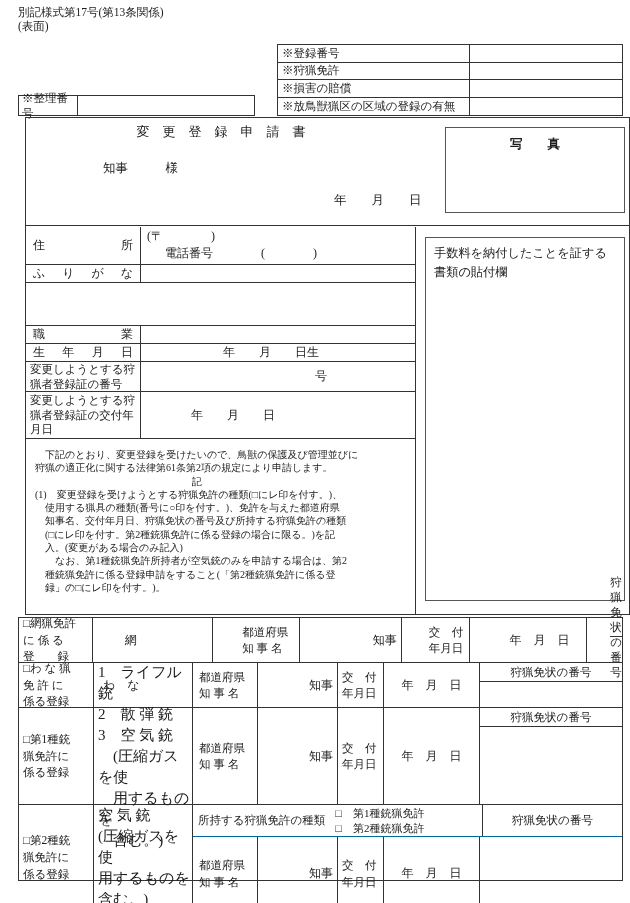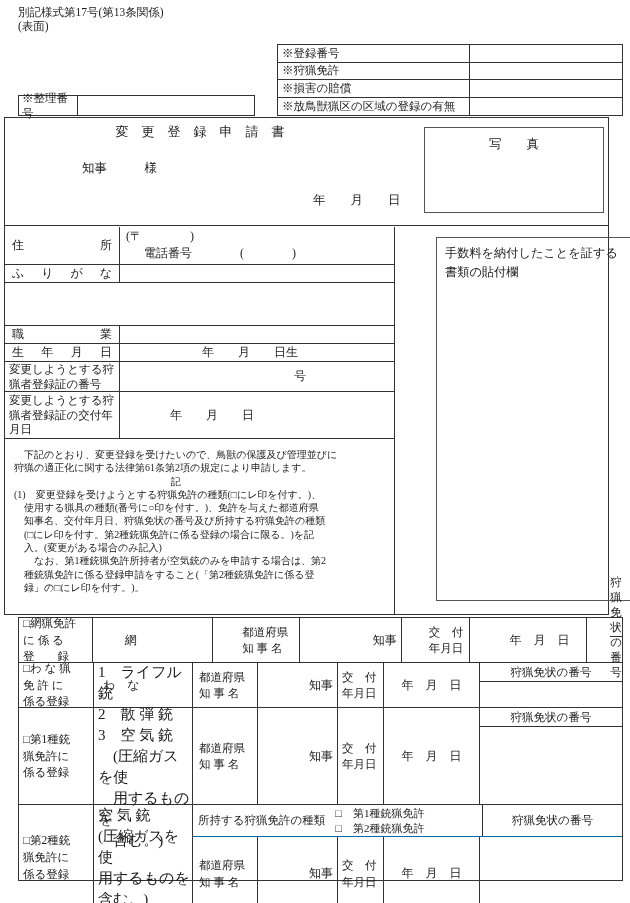--- a/index.html
+++ b/index.html
@@ -24,31 +24,31 @@
                   display:flex; align-items:center; padding-left:4px; }
   .office-value { flex:1; }
 
   
   .ref-table { left:18px; top:95px; width:237px; height:21px; border:1px solid #333; display:flex; }
   .ref-label { width:59px; border-right:1px solid #333; font-size:11.5px;
                display:flex; align-items:center; padding-left:3px; }
   .ref-value { flex:1; }
 
   
-  .main-box { left:4px; top:117px; width:605px; height:498px; border:1px solid #333; }
+  .main-box { left:25px; top:117px; width:605px; height:498px; border:1px solid #333; }
   .title-area { position:relative; height:108px; border-bottom:1px solid #333; }
   .doc-title { position:absolute; left:0; top:5px; width:390px; text-align:center;
                font-size:13px; }
   .governor-line { position:absolute; left:77px; top:42px; font-size:12.5px; }
   .date-line { position:absolute; left:308px; top:74px; font-size:12.5px; }
   .photo-box { position:absolute; left:419px; top:9px; width:180px; height:86px;
                border:1px solid #555; }
-  .photo-label { text-align:center; margin-top:8px; font-size:12.5px; }
-
-  .body-area { position:absolute; left:0; top:109px; width:603px; height:387px; display:flex;gap:32px; }
+  .photo-label { text-align:center; margin-top:8px; font-size:12.5px;font-weight:bold; }
+
+  .body-area { position:absolute; left:0; top:109px; width:603px; height:387px; display:flex; }
   .left-rows { width:390px; border-right:1px solid #333; display:flex; flex-direction:column; }
   .right-col { flex:1; position:relative; }
   .fee-box { position:absolute; left:9px; top:10px; width:200px; height:364px;
              border:1px solid #555; padding:6px 8px; font-size:12.2px; line-height:1.55; }
 
   .frow { display:flex; border-bottom:1px solid #333; }
   .frow:last-child { border-bottom:none; flex:1; }
   .flabel { width:115px; border-right:1px solid #333; display:flex; align-items:center;
             padding:0 7px; }
   .flabel .spread { flex:1; text-align:justify; text-align-last:justify; }

